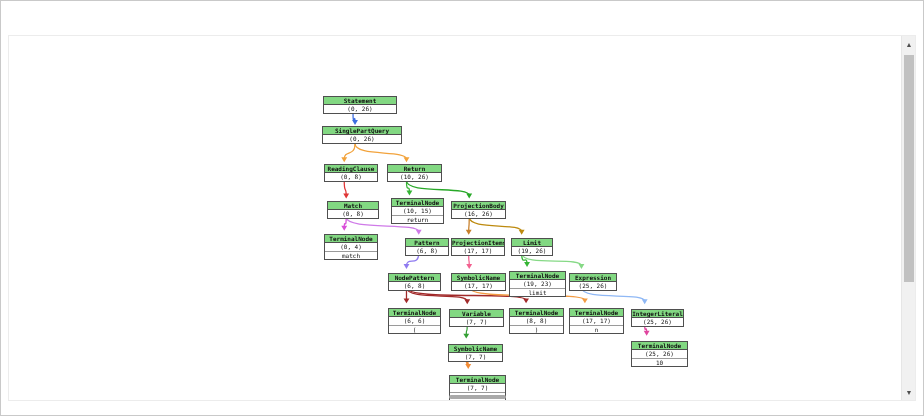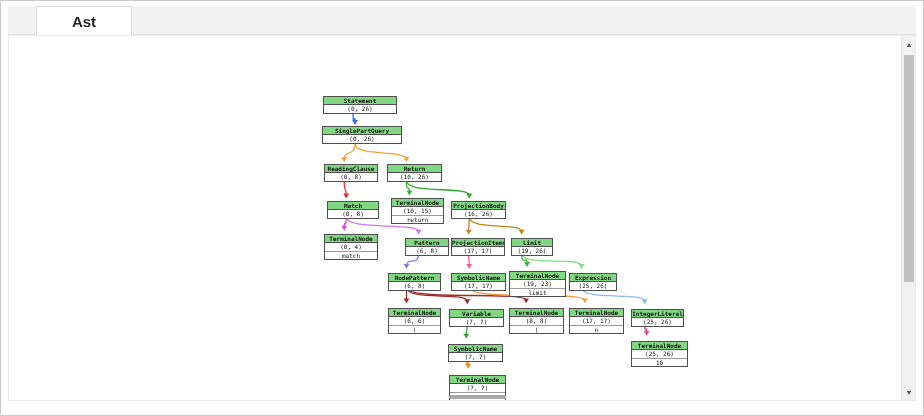--- a/index.html
+++ b/index.html
@@ -51,25 +51,20 @@
   .hscroll-thumb {
     position: absolute; bottom: 1px; left: 440px; width: 57px; height: 4px;
     background: #a9a9a9; border-radius: 2px; cursor: pointer;
   }
 </style>
 </head>
 <body>
 
 <div class="window">
 
-  <div class="tabbar">
-    <div class="tab-active">
-      <span>Ast</span>
-    </div>
-  </div>
 
   <div class="panel">
     <div class="canvas">
       <svg id="edges" class="edges-svg" viewBox="0 0 910 368">
           <path d="M351 78 C351 92, 353 76, 353 86" fill="none" stroke="#3d6de0" stroke-width="1.3"></path>
           <polygon points="350,84 356,84 353,89" fill="#3d6de0"></polygon>
           <path d="M353 108 C353 122, 342 114, 342 124" fill="none" stroke="#f2a33c" stroke-width="1.3"></path>
           <polygon points="339,122 345,122 342,127" fill="#f2a33c"></polygon>
           <path d="M353 108 C353 122, 405.5 114, 405.5 124" fill="none" stroke="#f2a33c" stroke-width="1.3"></path>
           <polygon points="402.5,122 408.5,122 405.5,127" fill="#f2a33c"></polygon>

